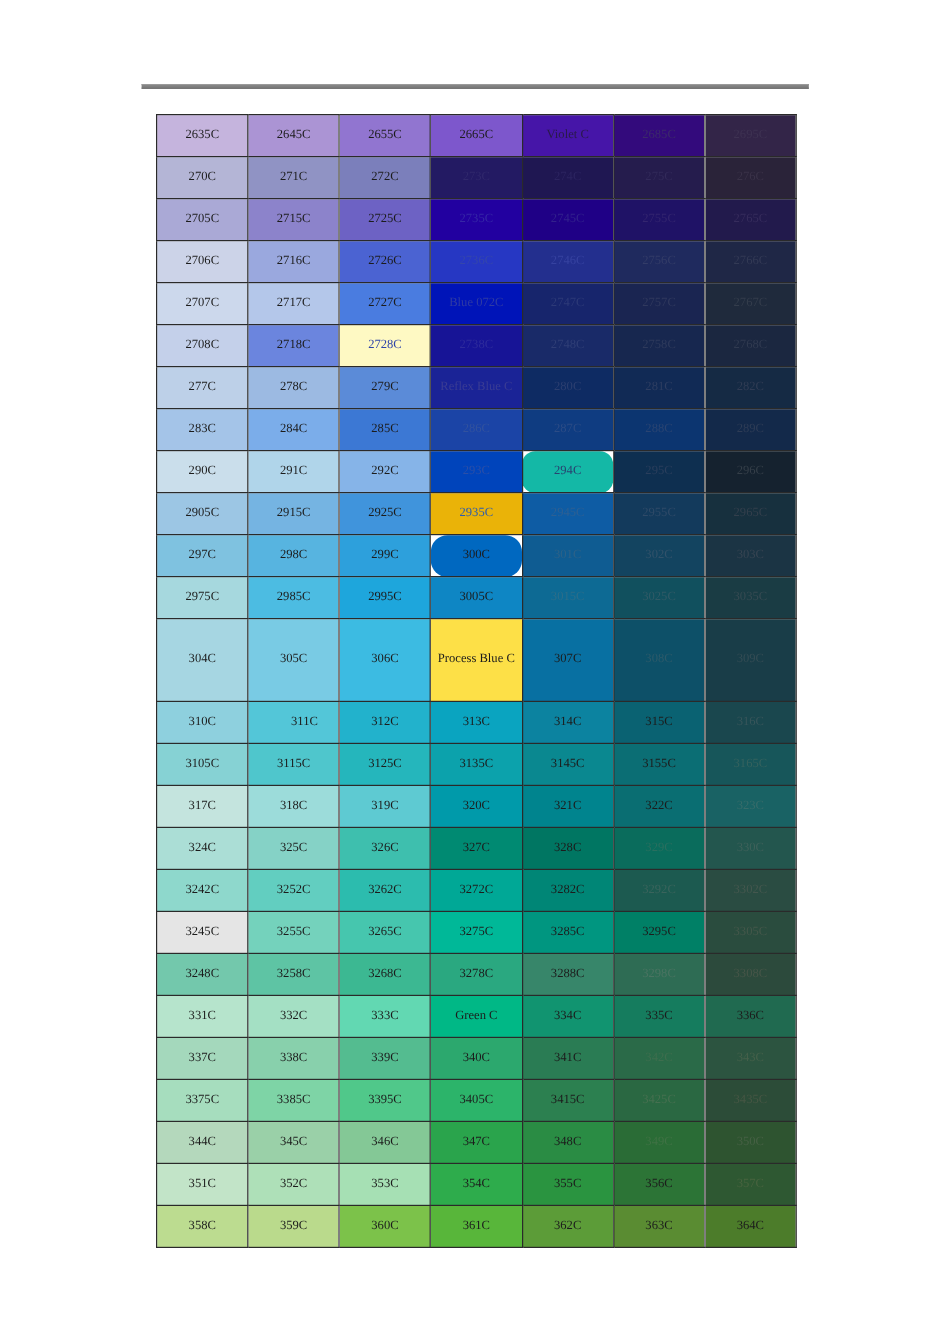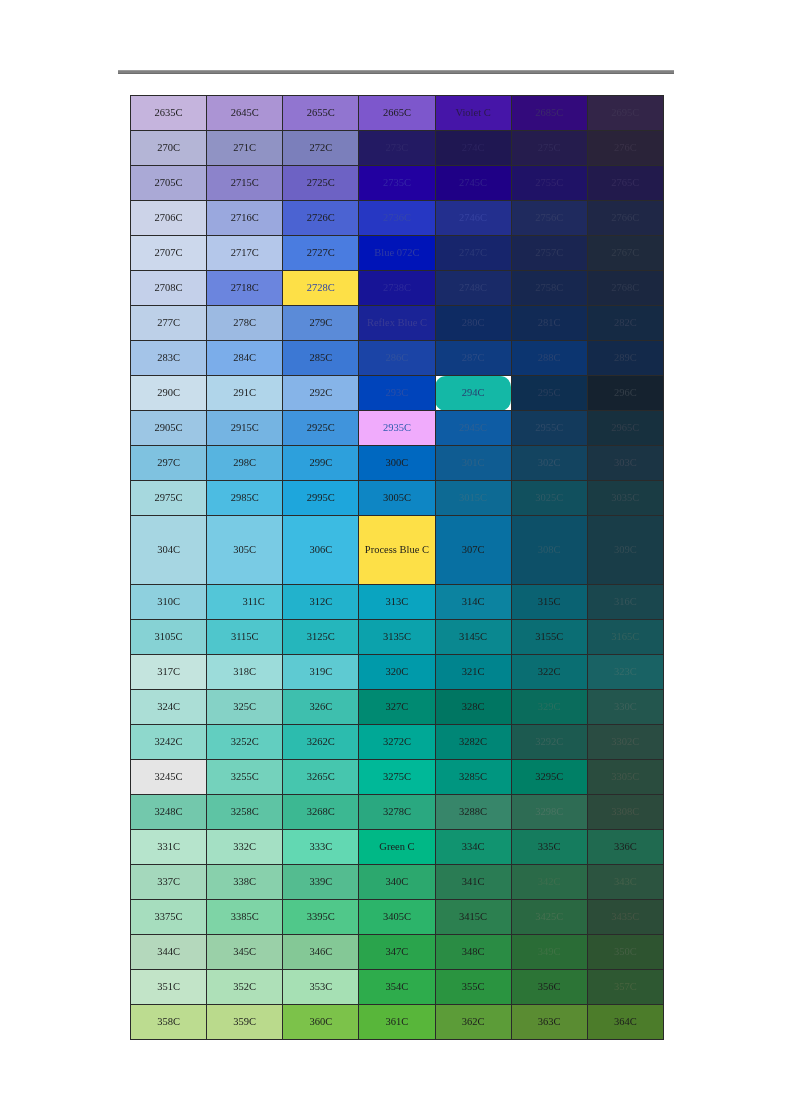--- a/index.html
+++ b/index.html
@@ -189,21 +189,21 @@
             <span class="cell-label">2767C</span>
           </td>
         </tr>
         <tr>
           <td style="background-color: rgb(196, 208, 234); color: rgb(28, 28, 28);">
             <span class="cell-label">2708C</span>
           </td>
           <td style="background-color: rgb(107, 133, 222); color: rgb(28, 28, 28);">
             <span class="cell-label">2718C</span>
           </td>
-          <td style="background-color: #fde047; color: rgb(46, 68, 168);">
+          <td style="background-color: #fef9c3; color: rgb(46, 68, 168);">
             <span class="cell-label">2728C</span>
           </td>
           <td style="background-color: rgb(23, 20, 150); color: rgb(46, 43, 156);">
             <span class="cell-label">2738C</span>
           </td>
           <td style="background-color: rgb(25, 42, 104); color: rgb(47, 62, 118);">
             <span class="cell-label">2748C</span>
           </td>
           <td style="background-color: rgb(23, 39, 79); color: rgb(46, 58, 92);">
             <span class="cell-label">2758C</span>
@@ -284,21 +284,21 @@
         <tr>
           <td style="background-color: rgb(156, 198, 228); color: rgb(28, 28, 28);">
             <span class="cell-label">2905C</span>
           </td>
           <td style="background-color: rgb(117, 180, 226); color: rgb(28, 28, 28);">
             <span class="cell-label">2915C</span>
           </td>
           <td style="background-color: rgb(64, 148, 220); color: rgb(28, 28, 28);">
             <span class="cell-label">2925C</span>
           </td>
-          <td style="background-color: #f0abfc; color: rgb(44, 92, 174);">
+          <td style="background-color: #eab308; color: rgb(44, 92, 174);">
             <span class="cell-label">2935C</span>
           </td>
           <td style="background-color: rgb(14, 92, 164); color: rgb(45, 96, 148);">
             <span class="cell-label">2945C</span>
           </td>
           <td style="background-color: rgb(19, 58, 92); color: rgb(47, 74, 104);">
             <span class="cell-label">2955C</span>
           </td>
           <td style="background-color: rgb(23, 48, 62); color: rgb(51, 63, 76);">
             <span class="cell-label">2965C</span>
@@ -307,21 +307,21 @@
         <tr>
           <td style="background-color: rgb(127, 194, 224); color: rgb(28, 28, 28);">
             <span class="cell-label">297C</span>
           </td>
           <td style="background-color: rgb(87, 180, 224); color: rgb(28, 28, 28);">
             <span class="cell-label">298C</span>
           </td>
           <td style="background-color: rgb(45, 160, 220); color: rgb(28, 28, 28);">
             <span class="cell-label">299C</span>
           </td>
-          <td style="background-color: rgb(0, 104, 192); color: rgb(28, 28, 28);">
+          <td style="background-color: rgb(0, 104, 192); color: rgb(28, 28, 28); border-radius: 14px;">
             <span class="cell-label">300C</span>
           </td>
           <td style="background-color: rgb(15, 92, 146); color: rgb(45, 98, 136);">
             <span class="cell-label">301C</span>
           </td>
           <td style="background-color: rgb(19, 68, 96); color: rgb(50, 82, 106);">
             <span class="cell-label">302C</span>
           </td>
           <td style="background-color: rgb(27, 52, 68); color: rgb(55, 68, 82);">
             <span class="cell-label">303C</span>

